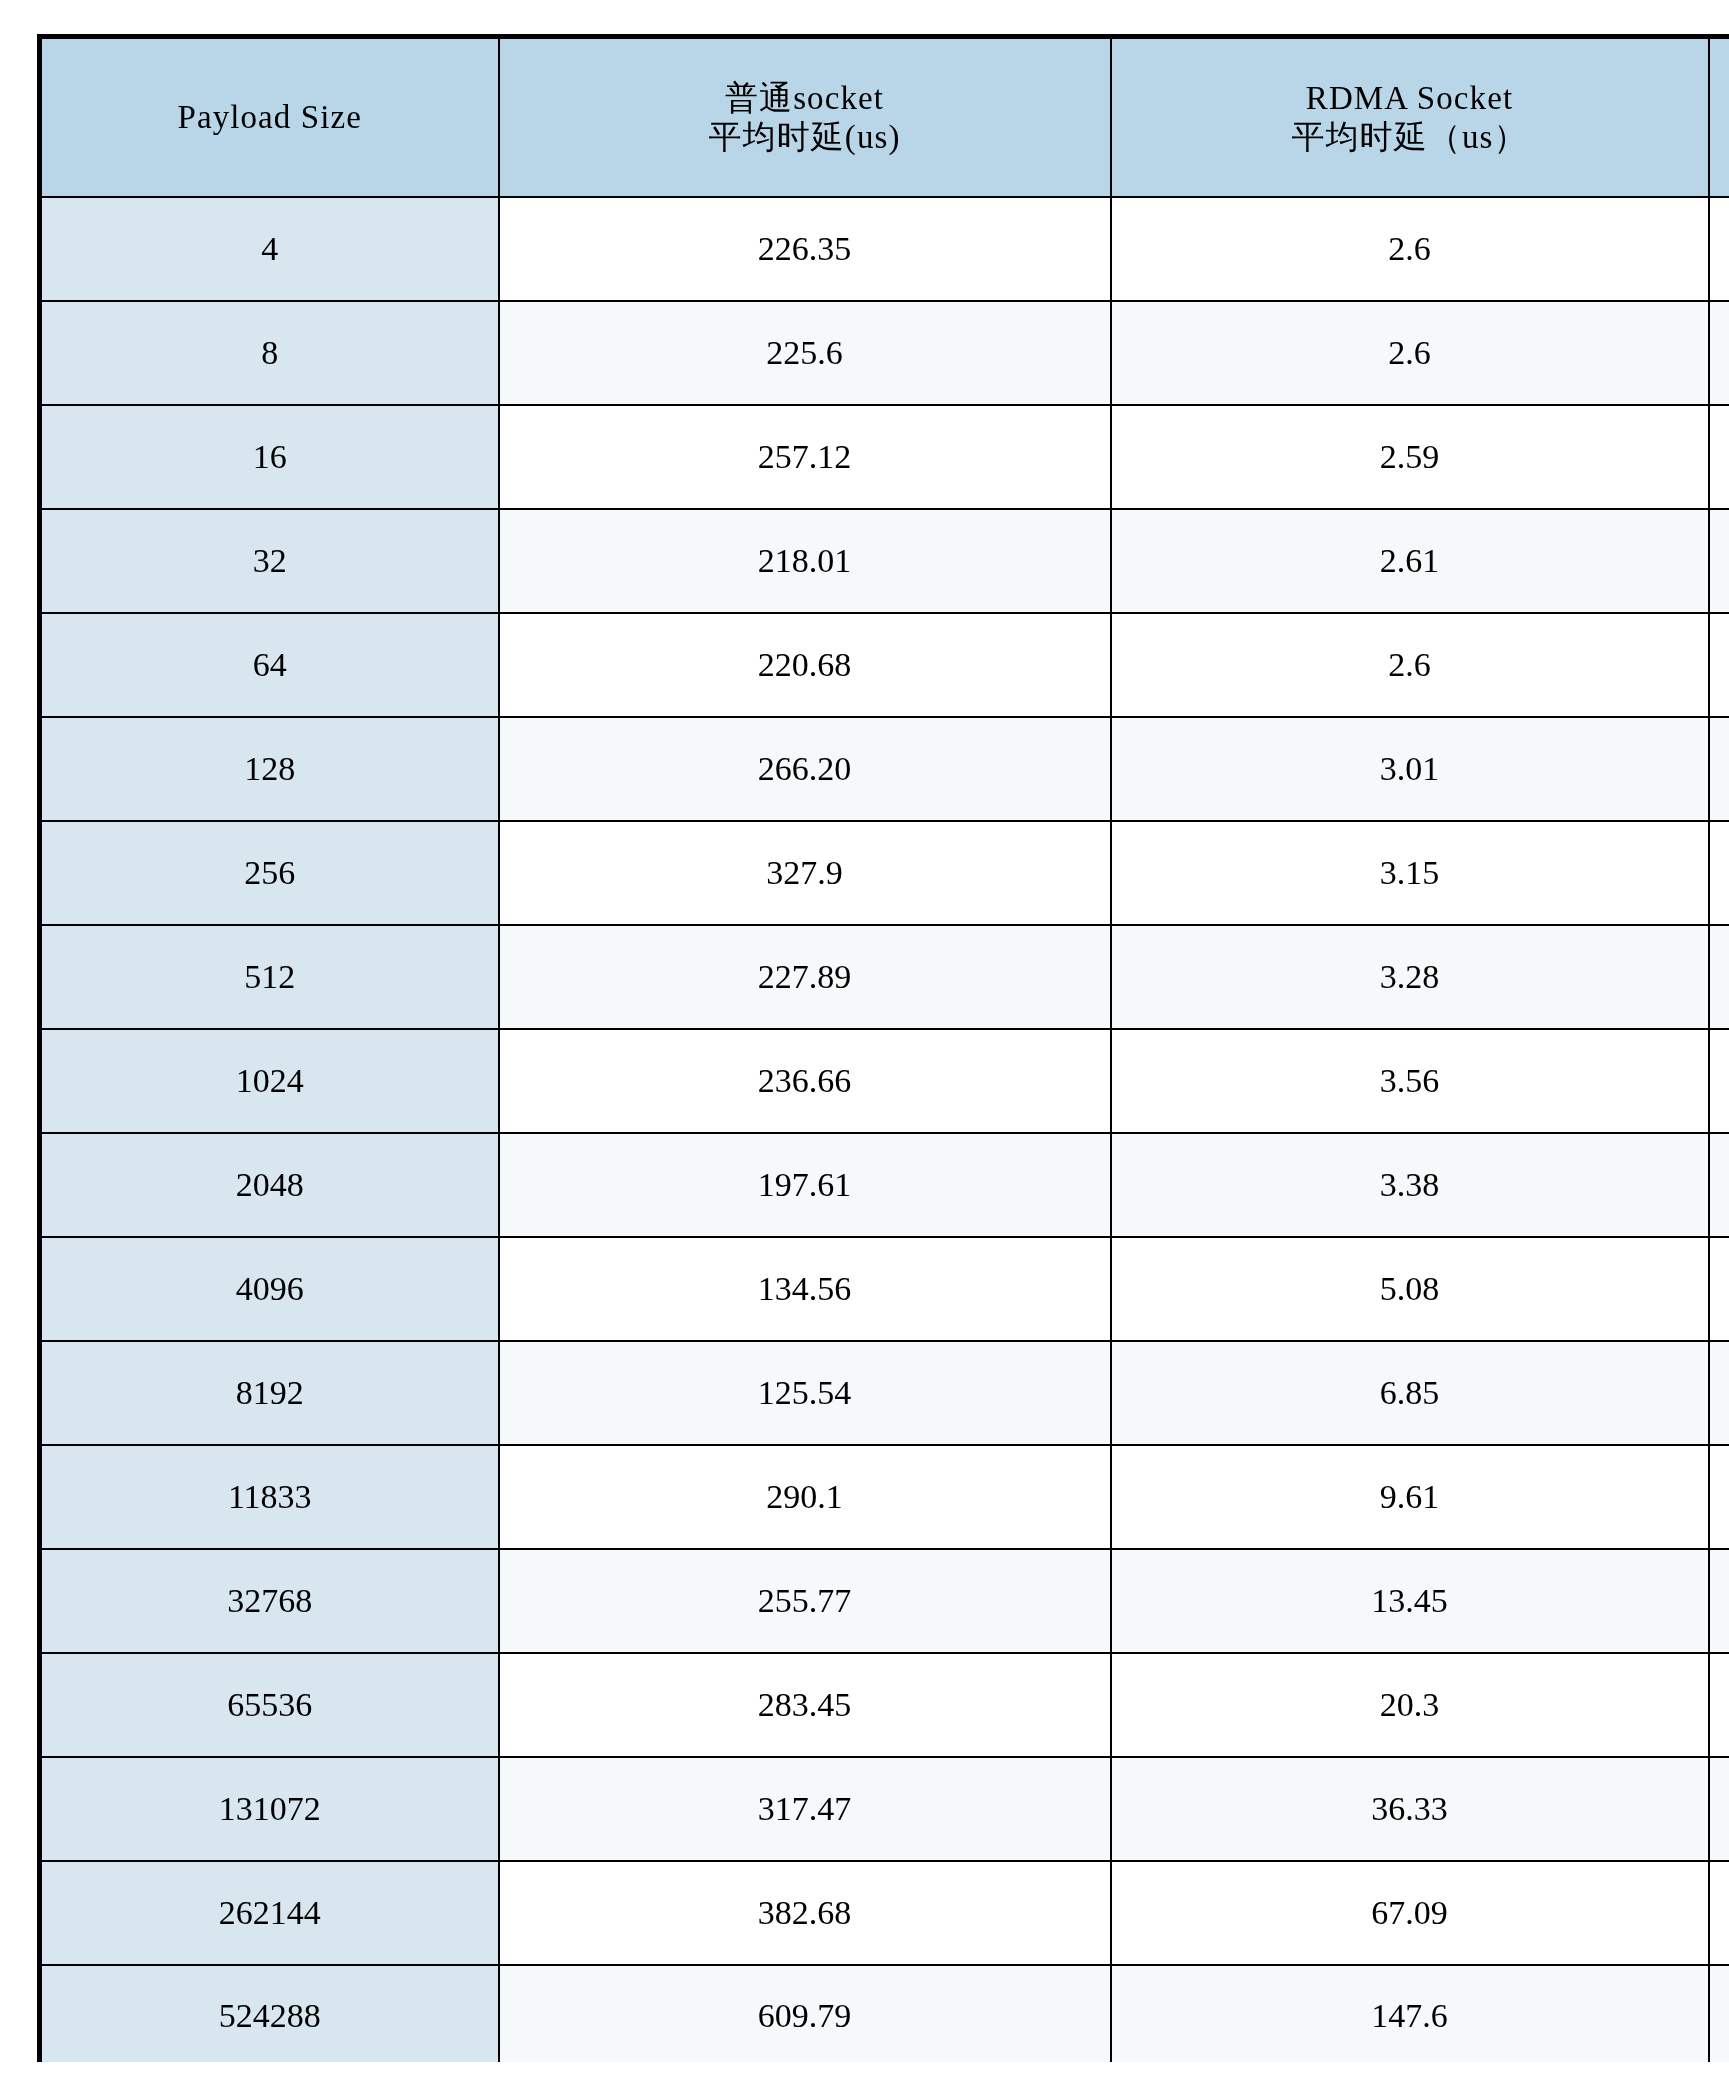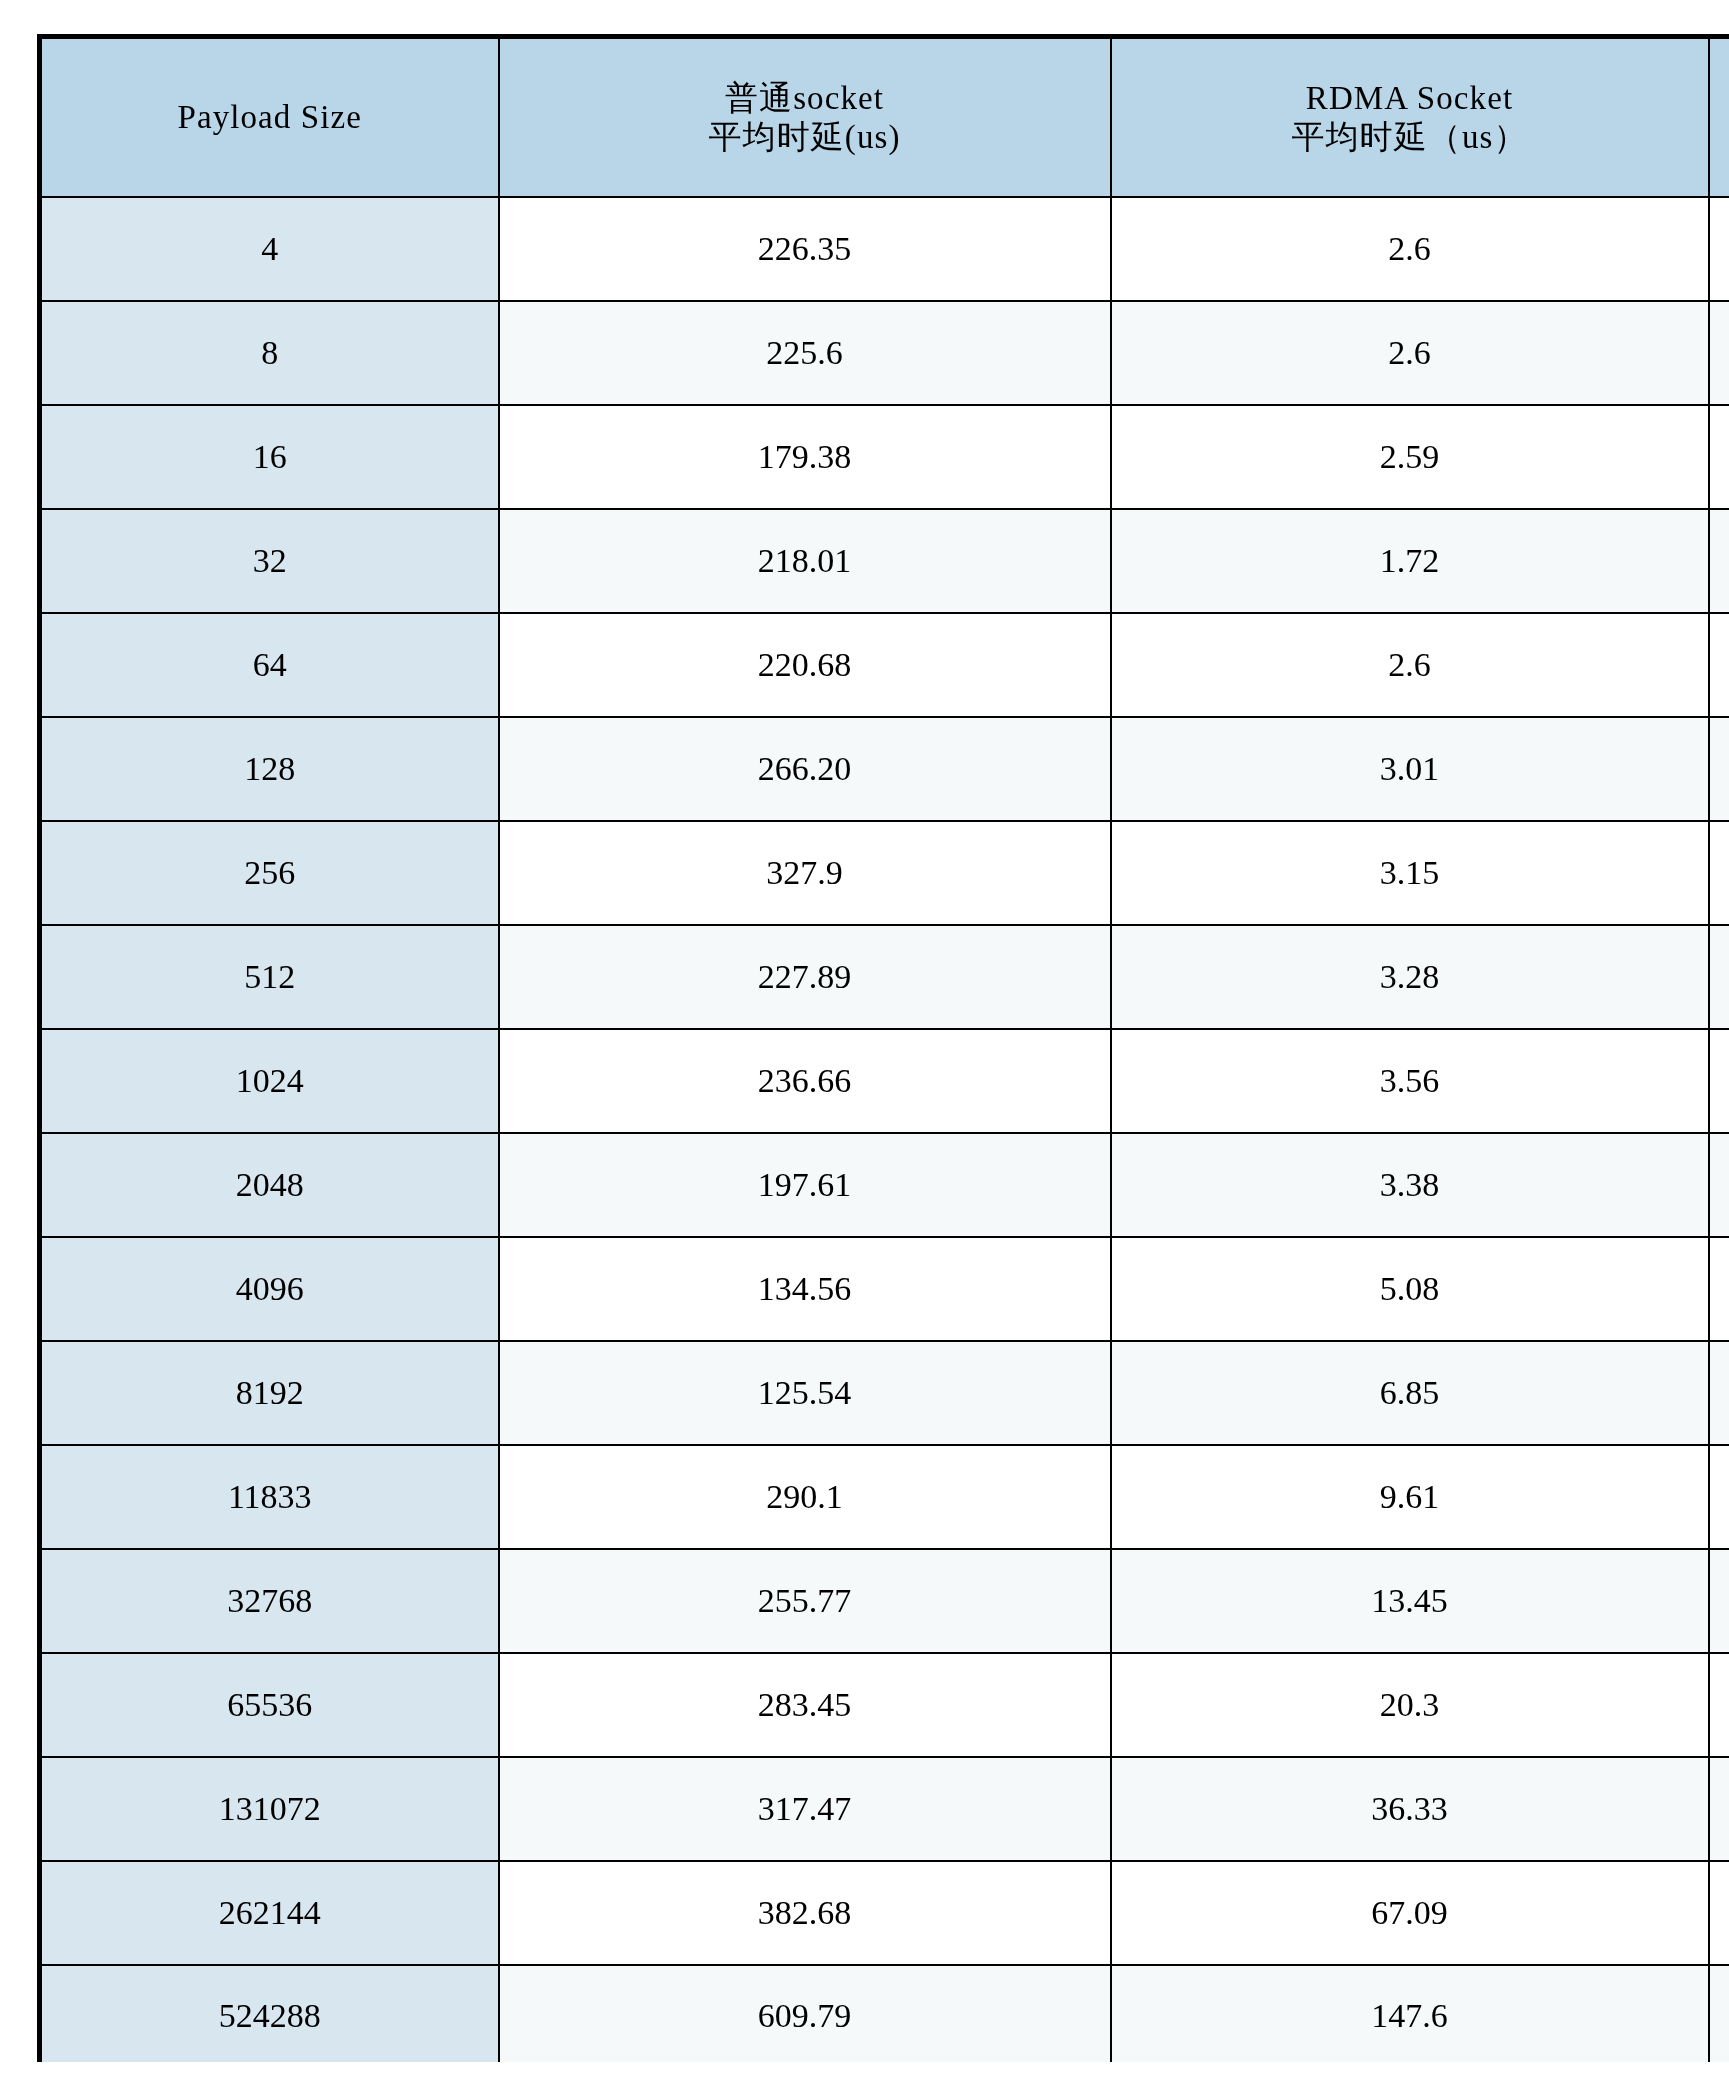--- a/index.html
+++ b/index.html
@@ -120,28 +120,28 @@
             <td></td>
           </tr>
           <tr>
             <td class="payload-cell">8</td>
             <td>225.6</td>
             <td>2.6</td>
             <td></td>
           </tr>
           <tr>
             <td class="payload-cell">16</td>
-            <td>179.38</td>
+            <td>257.12</td>
             <td>2.59</td>
             <td></td>
           </tr>
           <tr>
             <td class="payload-cell">32</td>
             <td>218.01</td>
-            <td>1.72</td>
+            <td>2.61</td>
             <td></td>
           </tr>
           <tr>
             <td class="payload-cell">64</td>
             <td>220.68</td>
             <td>2.6</td>
             <td></td>
           </tr>
           <tr>
             <td class="payload-cell">128</td>

